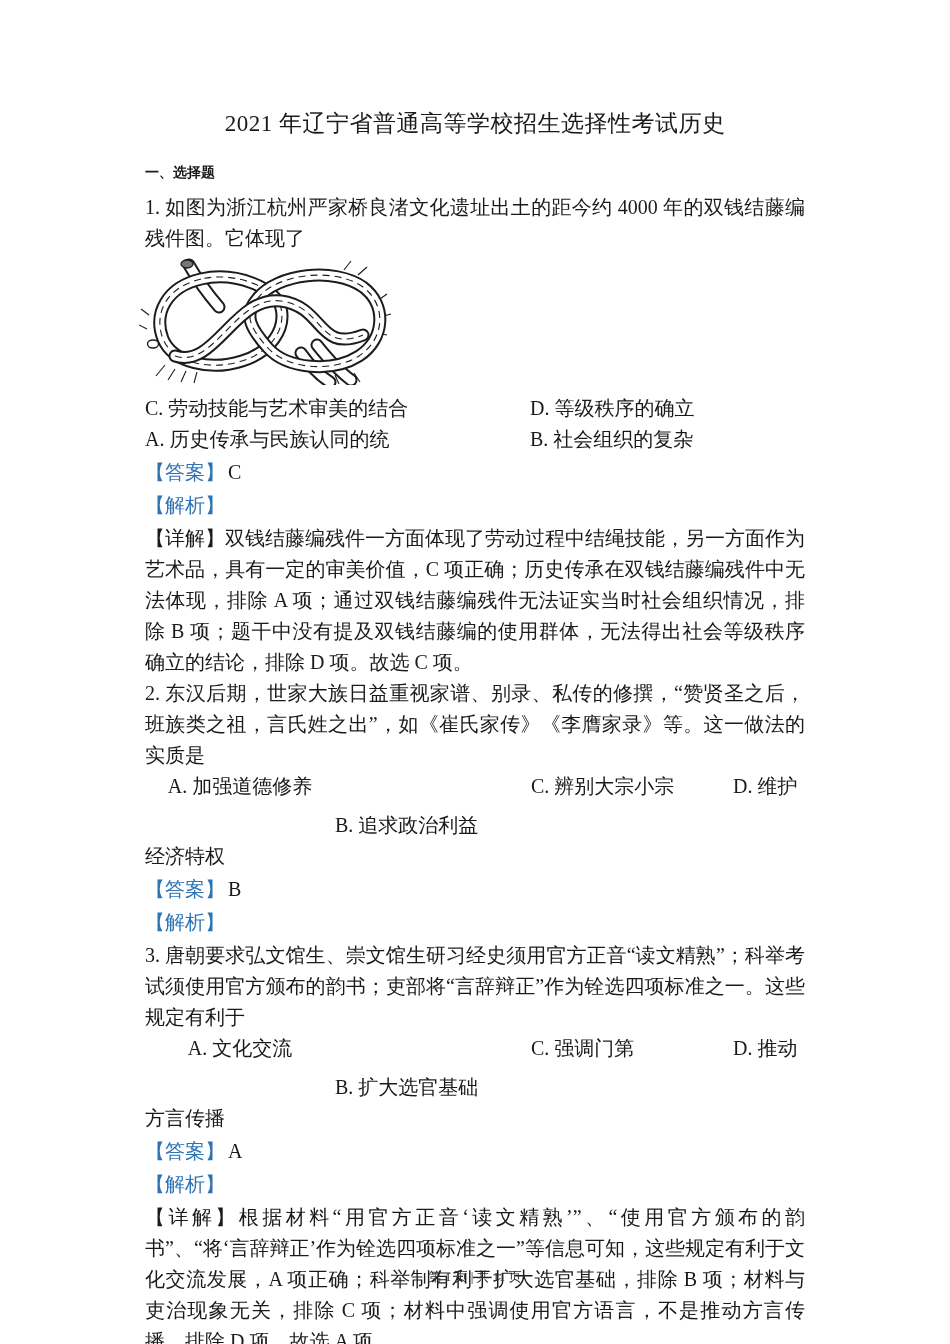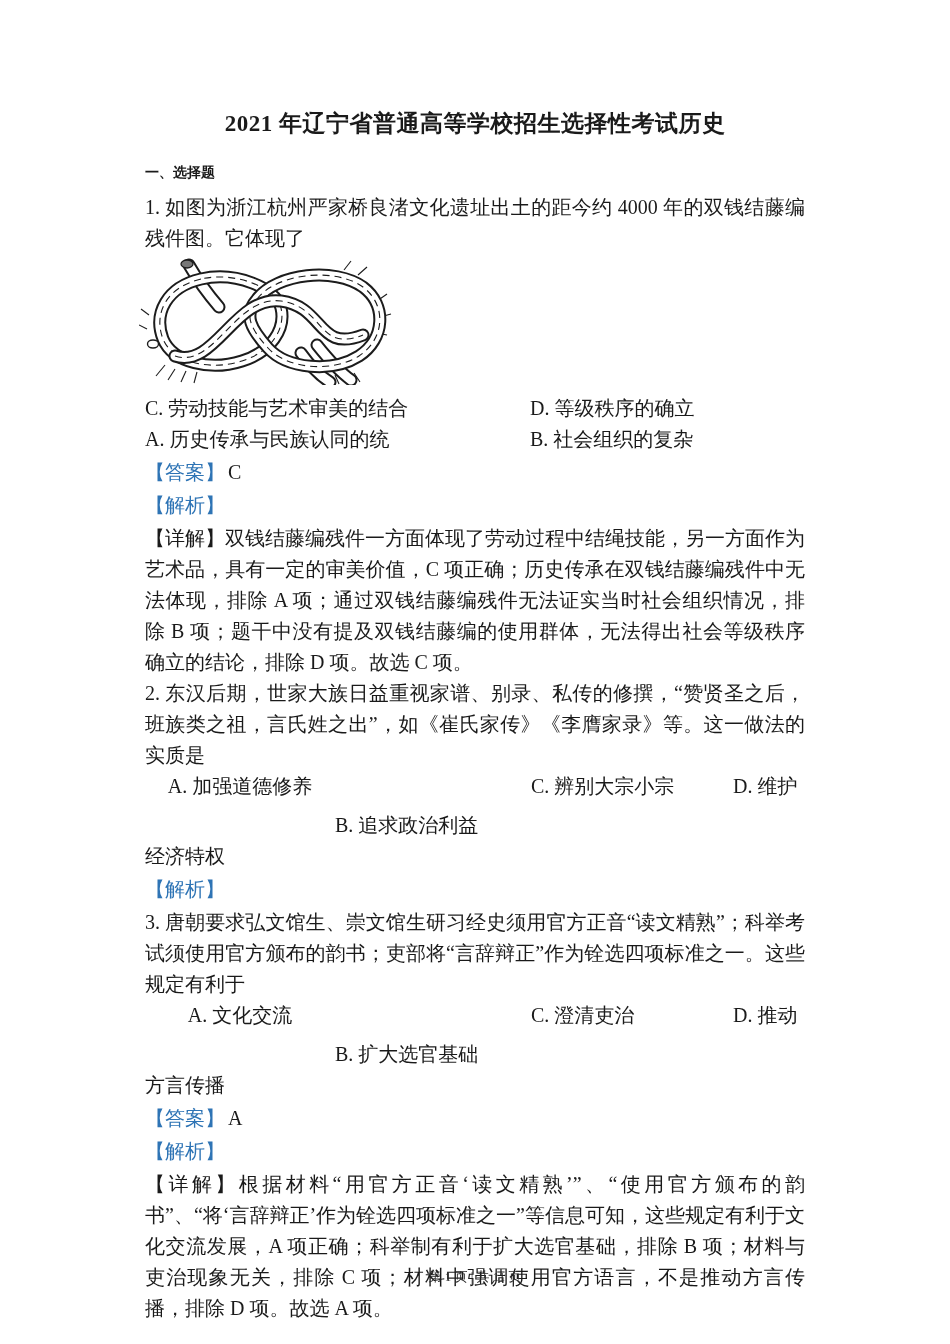--- a/index.html
+++ b/index.html
@@ -1,20 +1,20 @@
 <!DOCTYPE html>
 <html><head>
 <meta charset="utf-8">
 <style>
   * { margin:0; padding:0; box-sizing:border-box; }
   html,body { width:950px; height:1344px; background:#ffffff; }
   body { font-family:"Liberation Serif","DejaVu Serif",serif; color:#1a1a1a; }
   .page { position:relative; width:950px; height:1344px; background:#fff; overflow:hidden; }
   .content { position:absolute; left:145px; top:104px; width:660px; }
-  .title { font-size:23px; font-weight:bold; text-align:center; line-height:40px; margin-bottom:14px; letter-spacing:0.5px; }
+  .title { font-size:23px; font-weight:normal; text-align:center; line-height:40px; margin-bottom:14px; letter-spacing:0.5px; }
   .section-header { font-size:14px; font-weight:bold; line-height:30px; margin-bottom:4px; }
   .para { font-size:20px; line-height:31px; text-align:justify; }
   .figure { margin:3px 0 8px -6px; width:258px; height:128px; }
   .opts { text-align:left; }
   .opt { display:inline-block; vertical-align:top; }
   .col-w1 { width:385px; }
   .cw-a { width:190px;text-align:center; }
   .cw-b { width:196px;margin-top:39px; }
   .cw-c { width:202px; }
   .ans-line { margin:2px 0; }
@@ -94,26 +94,27 @@
       <p class="para opts"><span class="opt col-w1">C. 劳动技能与艺术审美的结合</span><span class="opt">D. 等级秩序的确立</span></p>
       <p class="para opts"><span class="opt col-w1">A. 历史传承与民族认同的统</span><span class="opt">B. 社会组织的复杂</span></p>
       <p class="para ans-line"><span class="blue">【答案】</span><span class="ans-val">C</span></p>
       <p class="para ans-line"><span class="blue">【解析】</span></p>
       <p class="para"><span>【详解】</span><span>双钱结藤编残件一方面体现了劳动过程中结绳技能，另一方面作为艺术品，具有一定的审美价值，C 项正确；历史传承在双钱结藤编残件中无法体现，排除 A 项；通过双钱结藤编残件无法证实当时社会组织情况，排除 B 项；题干中没有提及双钱结藤编的使用群体，无法得出社会等级秩序确立的结论，排除 D 项。故选 C 项。</span></p>
     </section>
 
     <section>
       <p class="para">2. 东汉后期，世家大族日益重视家谱、别录、私传的修撰，“赞贤圣之后，班族类之祖，言氏姓之出”，如《崔氏家传》《李膺家录》等。这一做法的实质是</p>
       <p class="para opts"><span class="opt cw-a">A. 加强道德修养</span><span class="opt cw-b">B. 追求政治利益</span><span class="opt cw-c">C. 辨别大宗小宗</span><span>D. 维护经济特权</span></p>
+      <p class="para ans-line"><span class="blue">【答案】</span><span class="ans-val">B</span></p>
       <p class="para ans-line"><span class="blue">【解析】</span></p>
     </section>
 
     <section>
       <p class="para">3. 唐朝要求弘文馆生、崇文馆生研习经史须用官方正音“读文精熟”；科举考试须使用官方颁布的韵书；吏部将“言辞辩正”作为铨选四项标准之一。这些规定有利于</p>
-      <p class="para opts"><span class="opt cw-a">A. 文化交流</span><span class="opt cw-b">B. 扩大选官基础</span><span class="opt cw-c">C. 澄清吏治</span><span>D. 推动方言传播</span></p>
+      <p class="para opts"><span class="opt cw-a">A. 文化交流</span><span class="opt cw-b">B. 扩大选官基础</span><span class="opt cw-c">C. 强调门第</span><span>D. 推动方言传播</span></p>
       <p class="para ans-line"><span class="blue">【答案】</span><span class="ans-val">A</span></p>
       <p class="para ans-line"><span class="blue">【解析】</span></p>
       <p class="para"><span>【详解】</span><span>根据材料“用官方正音‘读文精熟’”、“使用官方颁布的韵书”、“将‘言辞辩正’作为铨选四项标准之一”等信息可知，这些规定有利于文化交流发展，A 项正确；科举制有利于扩大选官基础，排除 B 项；材料与吏治现象无关，排除 C 项；材料中强调使用官方语言，不是推动方言传播，排除 D 项。故选 A 项。</span></p>
     </section>
 
   </div>
 
   <div class="footer">
     <span>第 1 页 | 共 11 页</span>
   </div>

